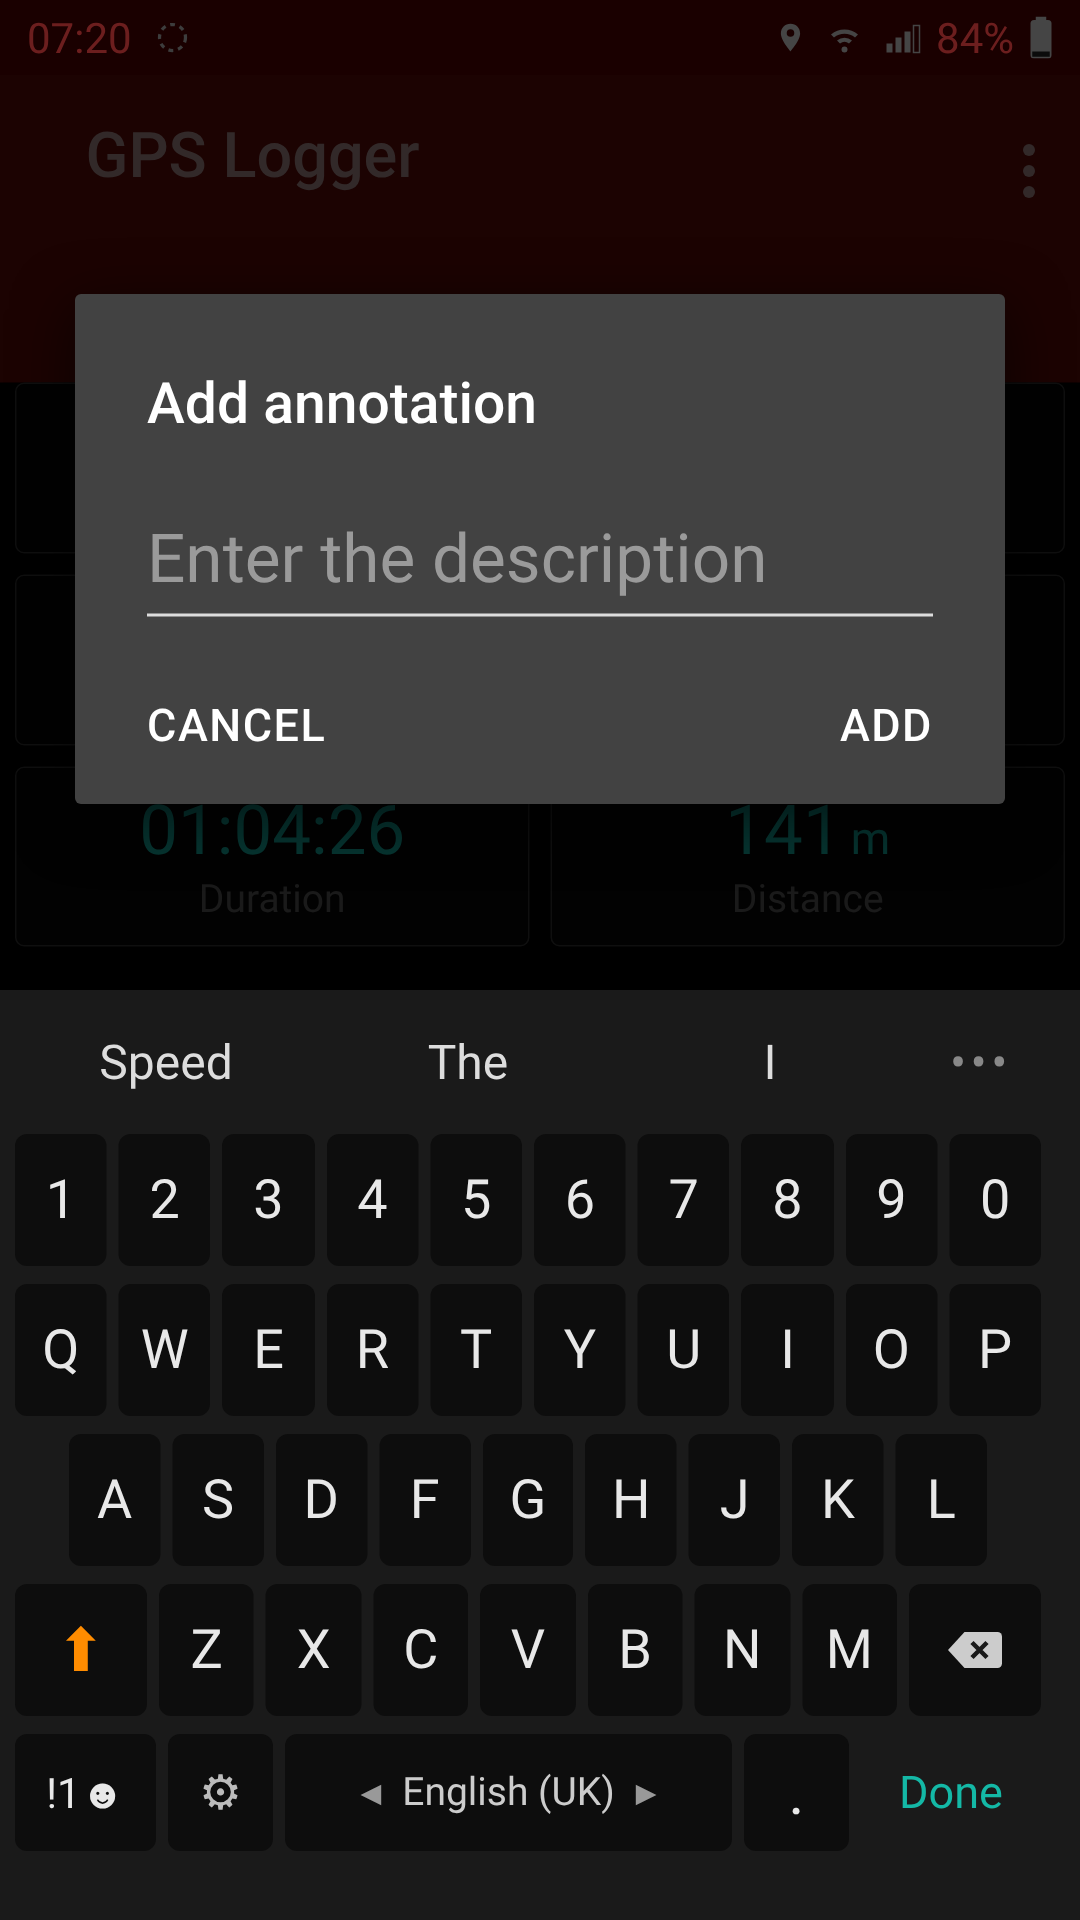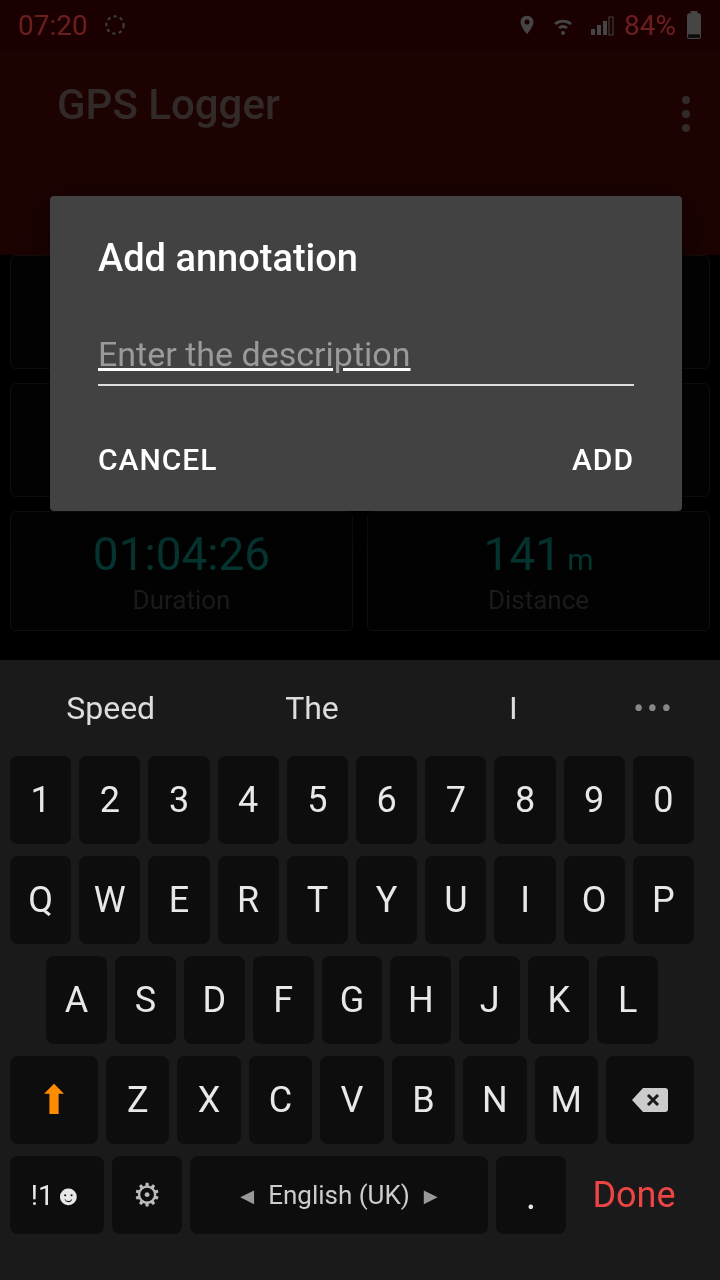--- a/index.html
+++ b/index.html
@@ -24,23 +24,23 @@
 
 .stats-area { position: absolute; top: 255px; left: 0; right: 0; padding: 0 10px; }
 .stat-row { display: flex; gap: 14px; margin-bottom: 14px; }
 .stat-card { flex: 1; border: 1px solid #222; border-radius: 6px; height: 114px; background: #050505; display: flex; flex-direction: column; align-items: center; justify-content: center; }
 .stat-row.big .stat-card { height: 120px; }
 .stat-value { color: #0f766e; font-size: 46px; font-weight: 400; text-align: center; }
 .stat-value .unit { font-size: 30px; margin-left: 6px; }
 .stat-label { color: #3a3a3a; font-size: 26px; margin-top: 4px; }
 
 
-.dialog { position: absolute; left: 50px; right: 38px; top: 196px; background: #424242; border-radius: 4px; padding: 40px 48px 34px 48px; box-shadow: 0 10px 40px rgba(0,0,0,0.6); }
+.dialog { position: absolute; left: 50px; right: 50px; top: 196px; background: #424242; border-radius: 4px; padding: 52px 48px 34px 48px; box-shadow: 0 10px 40px rgba(0,0,0,0.6); }
 .dialog-title { color: #fff; font-size: 38px; font-weight: 500; margin-bottom: 48px; }
-.dialog-input { width: 100%; background: transparent; border: none; border-bottom: 2px solid #ddd; color: #fff; font-size: 34px; padding: 6px 0 10px 0; outline: none; text-decoration: underline; }
+.dialog-input { width: 100%; background: transparent; border: none; border-bottom: 2px solid #ddd; color: #fff; font-size: 45px; padding: 6px 0 10px 0; outline: none; }
 .dialog-input::placeholder { color: #9a9a9a; }
 .dialog-actions { display: flex; margin-top: 56px; }
 .dialog-btn { color: #fff; font-size: 30px; font-weight: 500; letter-spacing: 1px; background: none; border: none; cursor: pointer; }
 .dialog-btn.add { margin-left: auto; }
 
 
 .keyboard { position: absolute; left: 0; right: 0; bottom: 0; height: 620px; background: #1a1a1a; padding: 0 26px 14px 10px; }
 .suggestions { height: 96px; display: flex; align-items: center; }
 .sugg { flex: 1; text-align: center; color: #ddd; font-size: 32px; }
 .sugg-more { width: 80px; text-align: center; color: #888; font-size: 32px; letter-spacing: 3px; }
@@ -53,21 +53,21 @@
 .krow.r4 .key.letter { flex: 1; }
 .krow.r4 { }
 .shift-arrow { color: #ff8c00; font-size: 40px; }
 .back-icon { color: #ccc; font-size: 34px; }
 
 .krow.bottom .key { height: 78px; }
 .key.sym { flex: 0 0 94px; font-size: 28px; }
 .key.gear { flex: 0 0 70px; }
 .key.space { flex: 1; background: #0d0d0d; font-size: 26px; color: #ccc; gap: 14px; }
 .key.period { flex: 0 0 70px; font-size: 40px; }
-.key.done { flex: 0 0 120px; background: transparent; color: #ef4444; font-size: 36px; }
+.key.done { flex: 0 0 120px; background: transparent; color: #14b8a6; font-size: 30px; }
 
 .tri { font-size: 18px; color: #999; }
 .gear-icon { color: #bbb; font-size: 32px; }
 
 svg { display: block; }
 </style>
 </head>
 <body>
 
 <div class="screen">

